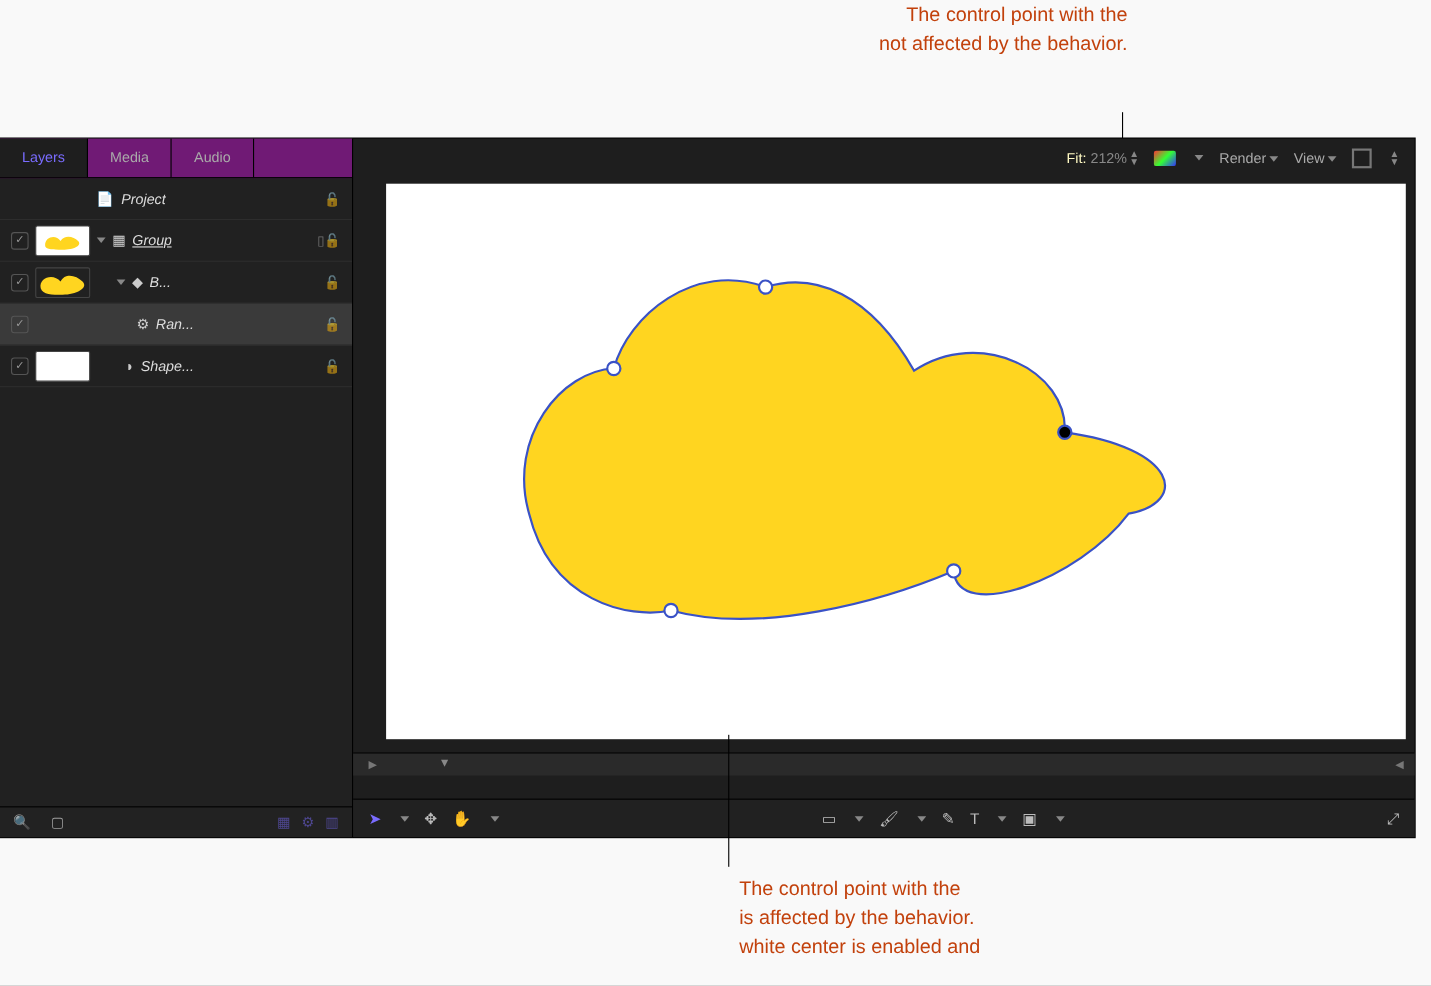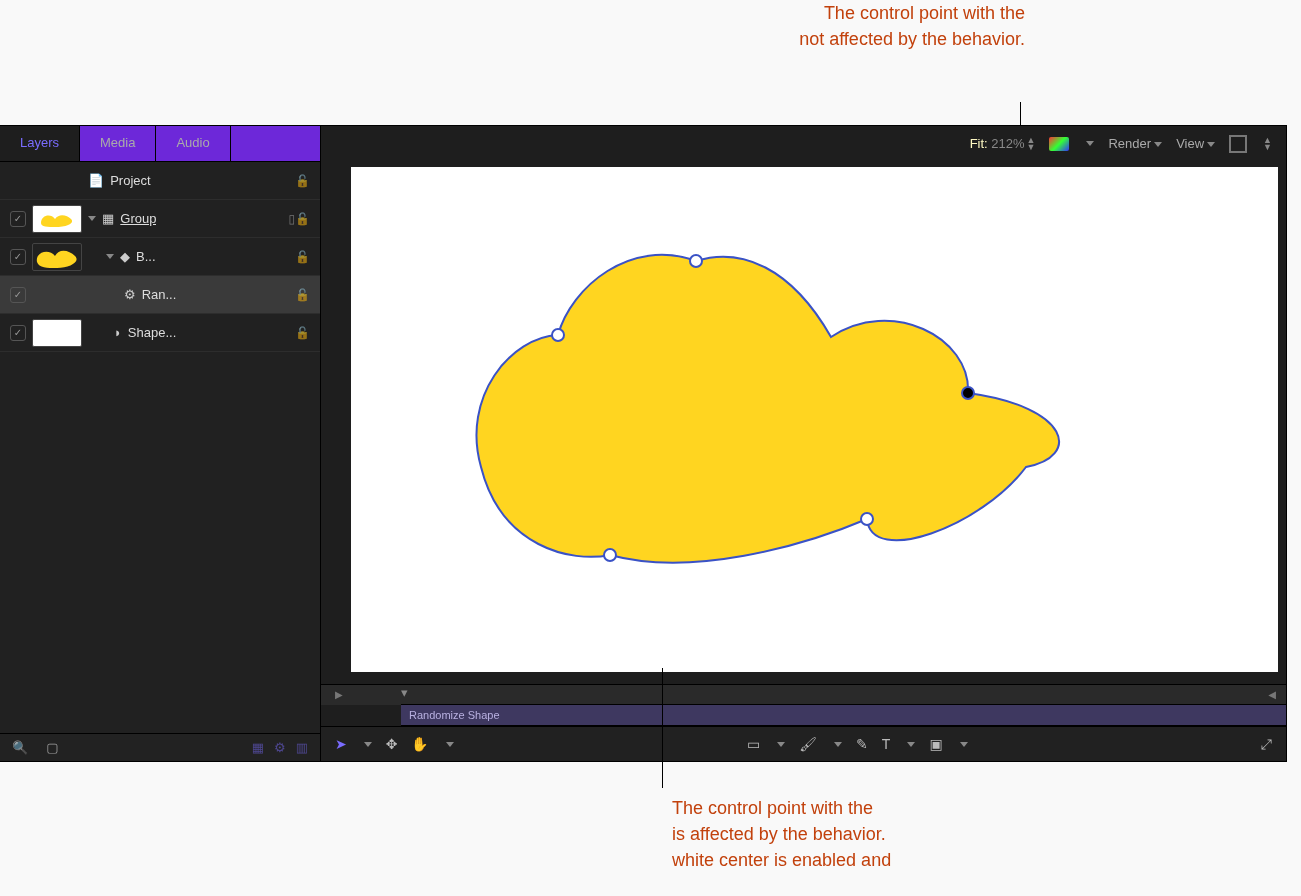--- a/index.html
+++ b/index.html
@@ -1,29 +1,29 @@
 <!DOCTYPE html>
 <html><head>
 <meta charset="utf-8">
 <style>
   html,body{margin:0;padding:0;background:#f9f9f9;font-family:-apple-system,Helvetica,Arial,sans-serif;color:#ccc;font-size:13px;}
   .frame{position:relative;width:1301px;height:896px;}
   
   .editor{position:absolute;left:0;top:126px;width:1286px;height:635px;background:#1e1e1e;box-shadow:0 0 0 1px #000;}
   .sidebar{width:320px;height:100%;background:#212121;border-right:1px solid #000;float:left;}
-  .tabs{display:flex;height:35px;border-bottom:1px solid #000;background:#6d28d9;}
+  .tabs{display:flex;height:35px;border-bottom:1px solid #000;background:#701a75;}
   .tab{flex:0 0 auto;padding:9px 20px 0 20px;height:26px;font-size:13px;color:#aaa;border-right:1px solid #000;cursor:pointer;}
   .tab.active{color:#7a6cff;background:#1e1e1e;}
   .row{display:flex;align-items:center;height:37px;padding:0 10px;border-bottom:1px solid #2d2d2d;font-size:13px;gap:6px;}
   .row.sel{background:#3a3a3a;}
   .cb{width:14px;height:14px;border:1px solid #555;border-radius:3px;color:#999;font-size:10px;line-height:13px;text-align:center;}
   .thumb{width:48px;height:26px;border:1px solid #444;border-radius:2px;display:flex;align-items:center;justify-content:center;font-size:12px;}
   .lock{margin-left:auto;opacity:.6;font-size:12px;color:#aaa;}
   .tri{width:0;height:0;border-left:4px solid transparent;border-right:4px solid transparent;border-top:5px solid #888;display:inline-block;}
-  .label{white-space:nowrap;overflow:hidden;text-overflow:ellipsis;max-width:110px;color:#ddd;}
+  .label{white-space:nowrap;overflow:hidden;text-overflow:ellipsis;max-width:110px;color:#ddd;font-style:italic;}
   .underline{text-decoration:underline;}
   .bottombar{position:absolute;bottom:0;left:0;width:320px;height:28px;background:#222;display:flex;align-items:center;padding:0 12px;gap:18px;border-top:1px solid #000;box-sizing:border-box;}
   .bottombar .rt{margin-left:auto;display:flex;gap:10px;}
   .bottombar svg,.bottombar span{opacity:.7;}
   .accent{color:#7a6cff;opacity:1;}
   
   .canvaswrap{position:absolute;left:321px;top:0;right:0;height:100%;}
   .topbar{position:absolute;top:0;right:0;height:35px;display:flex;align-items:center;gap:14px;padding:0 14px;color:#aaa;font-size:13px;}
   .fitlabel{color:#fef9c3;}
   .fitval{color:#888;}
@@ -163,23 +163,20 @@
           <div class="cp" style="left:396px;top:292px;"></div>
           <div class="cp" style="left:139px;top:328px;"></div>
         </div>
       </div>
 
       <div class="ruler">
         <div style="position:absolute;left:14px;top:4px;color:#777;font-size:10px;">▶</div>
         <div class="play">▾</div>
         <div style="position:absolute;right:10px;top:4px;color:#777;font-size:10px;">◀</div>
       </div>
-      <div class="track">
-        <span>Randomize Shape</span>
-      </div>
 
       <div class="tools">
         <span class="grp">
           <span class="accent iconbtn">➤</span>
             <span class="caret-d"></span>
           <span class="iconbtn">✥</span>
           <span class="iconbtn">✋</span>
             <span class="caret-d"></span>
         </span>
         <span class="spacer"></span>

